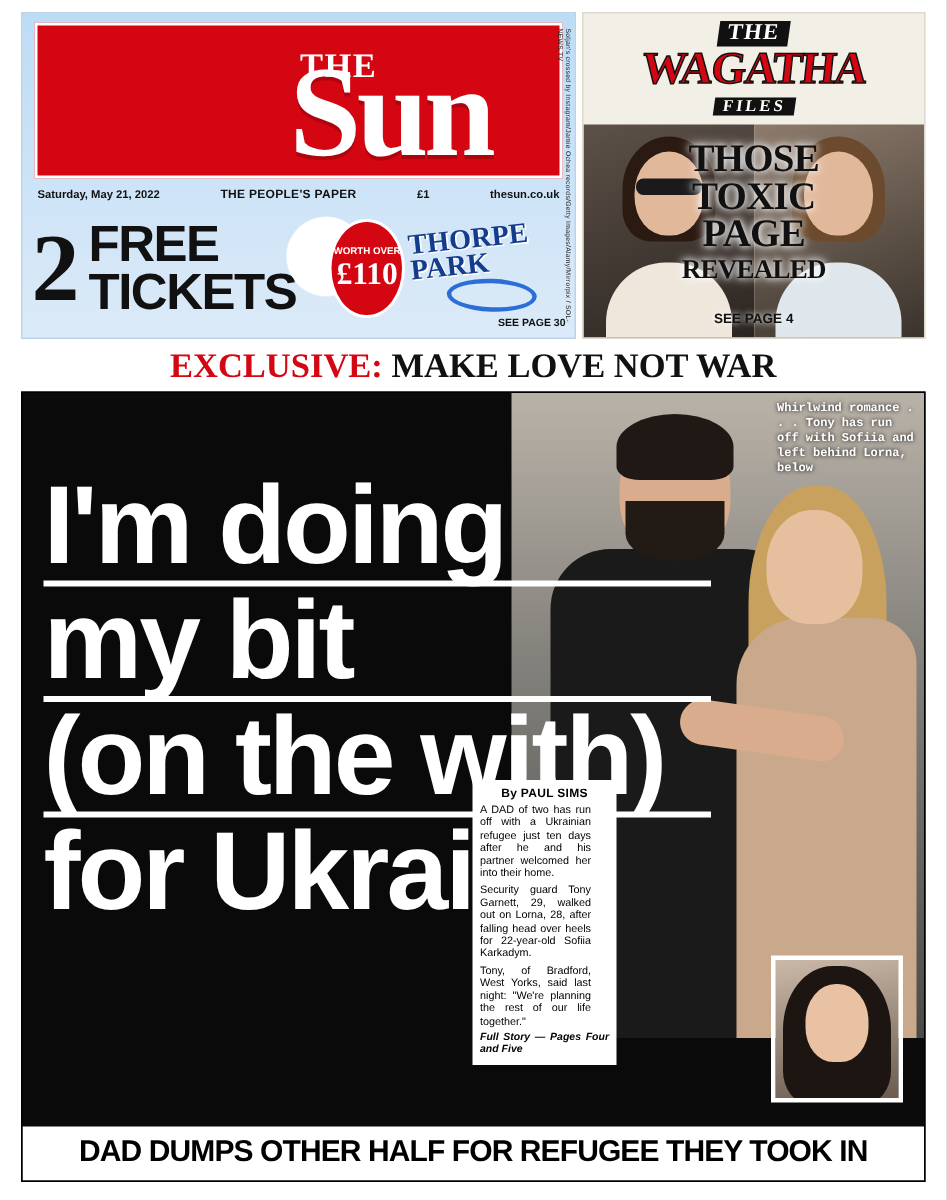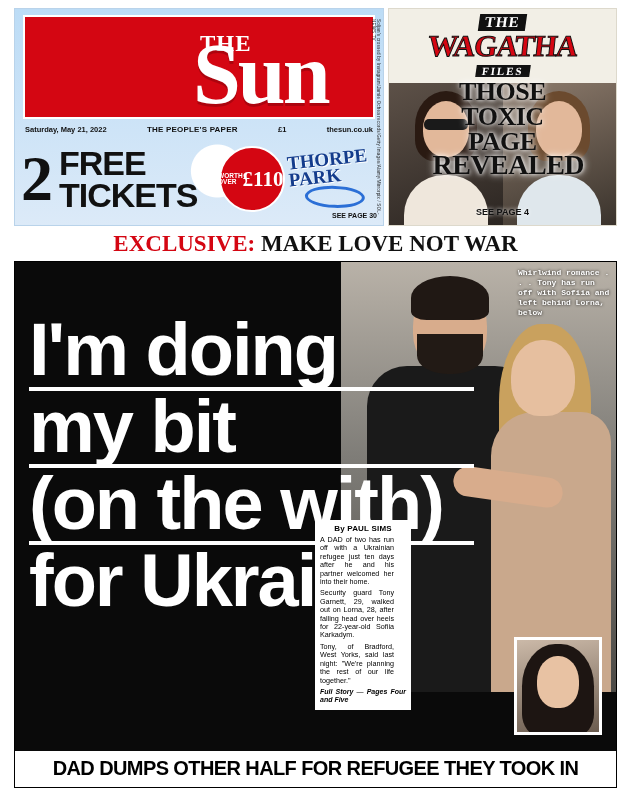--- a/index.html
+++ b/index.html
@@ -125,23 +125,23 @@
     letter-spacing: -1px;
   }
   .promo-badge {
     margin-left: 22px;
     background: #d40612;
     color: #ffffff;
     border-radius: 50%;
     width: 62px;
     height: 62px;
     display: flex;
-    flex-direction: row;
+    flex-direction: column;
     align-items: center;
-    justify-content: flex-end;
+    justify-content: center;
     line-height: 1;
     border: 2px solid #ffffff;
   }
   .promo-badge .small { font-size: 6.5px; font-weight: bold; }
   .promo-badge .big { font-size: 21px; font-weight: bold; font-family: "Liberation Serif", serif; }
   .thorpe {
     margin-left: 4px;
     color: #143c8c;
     font-family: "Liberation Serif", serif;
     font-weight: bold;
@@ -275,21 +275,21 @@
     top: 36px;
     width: 44px;
     height: 11px;
     margin-left: -22px;
     background: #1a1a1a;
     border-radius: 5px;
   }
   .teaser-text {
     position: absolute;
     left: 50%;
-    top: 70px;
+    top: 84px;
     transform: translateX(-50%);
     text-align: center;
     width: 140px;
   }
   .teaser-text .line {
     font-family: "Liberation Serif", serif;
     font-weight: bold;
     font-size: 26px;
     line-height: 25px;
     color: #111;
@@ -581,21 +581,21 @@
       </div>
       <div class="teaser-logo">
         <div class="teaser-the">THE</div>
         <div class="teaser-wagatha">WAGATHA</div>
         <div class="teaser-files">FILES</div>
       </div>
       <div class="teaser-text">
         <div class="line">THOSE</div>
         <div class="line">TOXIC</div>
         <div class="line">PAGE</div>
-        <div class="line" style="font-size:28px;line-height:22px">REVEALED</div>
+        <div class="line" style="font-size:18px;line-height:22px">REVEALED</div>
       </div>
       <div class="teaser-see">SEE PAGE 4</div>
     </div>
   </div>
 
   <div class="exclusive">
     <span class="red">EXCLUSIVE:</span>
     <span>MAKE LOVE NOT WAR</span>
   </div>
 

